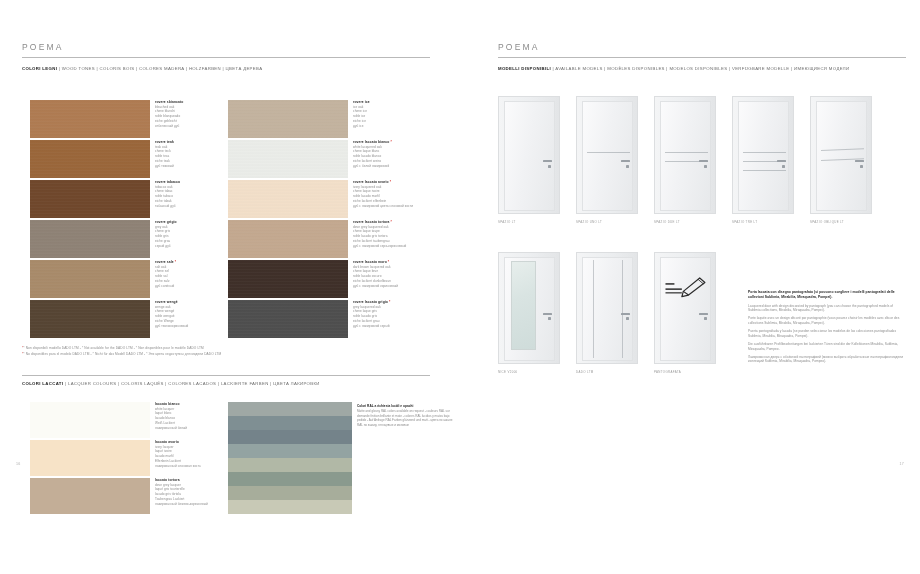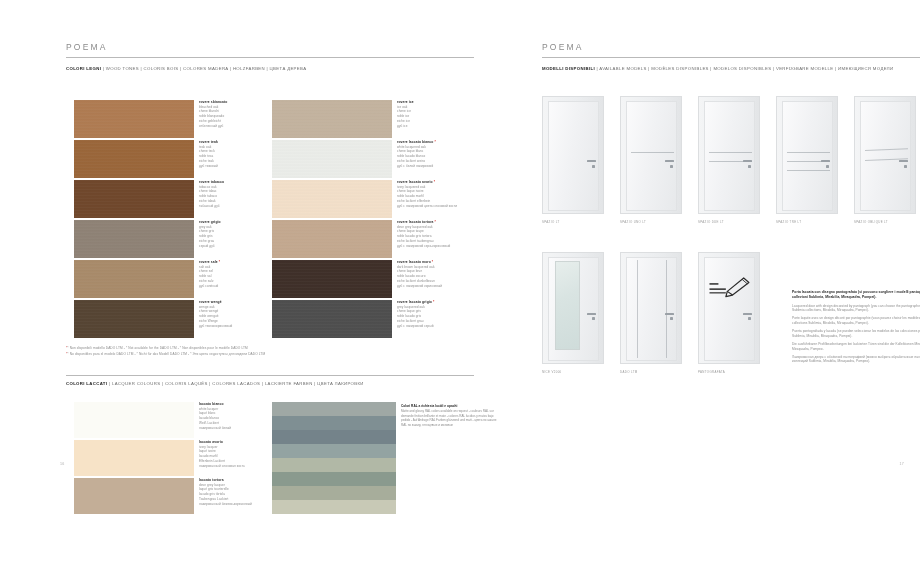--- a/index.html
+++ b/index.html
@@ -3,21 +3,21 @@
 <meta charset="utf-8">
 <style>
   * { box-sizing: border-box; margin: 0; padding: 0; }
   html, body {
     width: 920px; height: 574px;
     background: #ffffff;
     font-family: "Liberation Sans", sans-serif;
     overflow: hidden;
   }
   .spread { position: relative; width: 920px; height: 574px; display: flex; }
-  .page { position: relative; height: 474px; margin-left: 44px; }
+  .page { position: relative; height: 474px; }
   .page-left  { width: 460px; }
   .page-right { width: 460px; }
 
   
   .brand {
     font-size: 8.5px; letter-spacing: 2.2px; color: #8c8c8c;
     font-weight: 400;
   }
   .rule {
     height: 1px; background: #b9b9b9; width: 100%;

